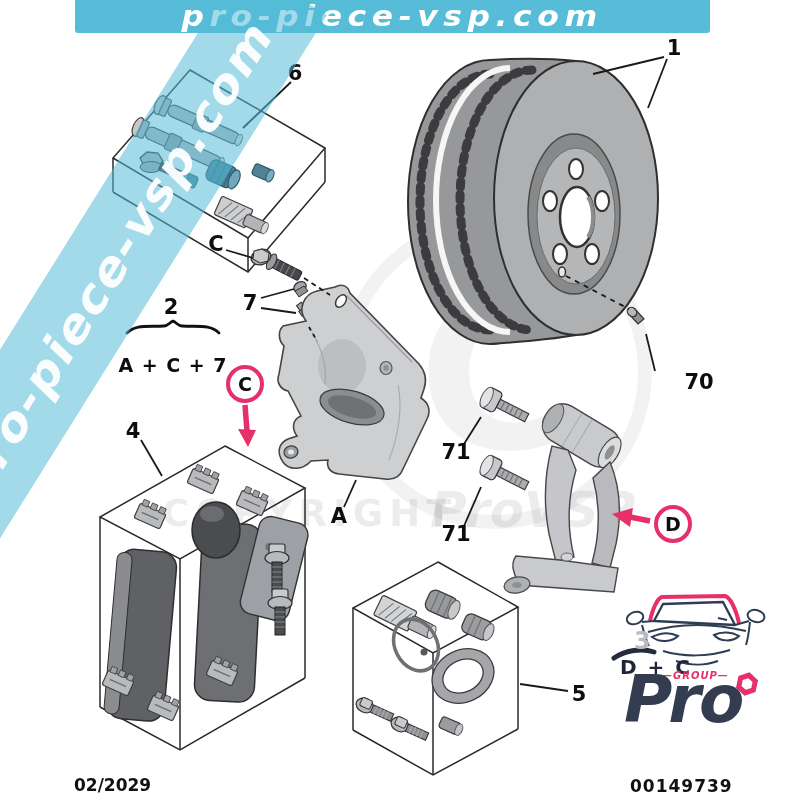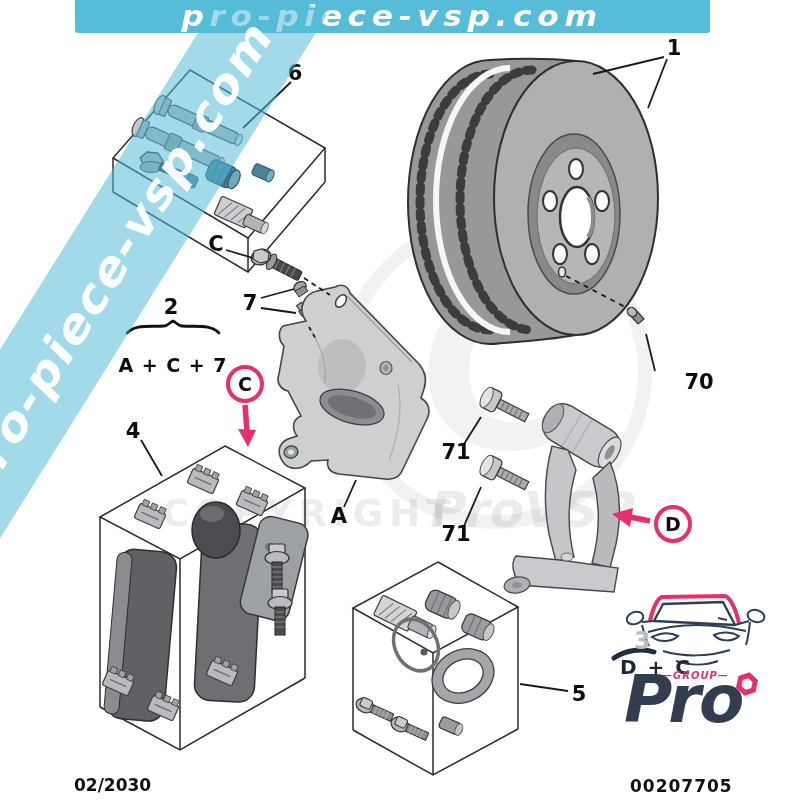--- a/index.html
+++ b/index.html
@@ -396,22 +396,22 @@
     <div class="n3">3</div>
     <div class="dc">D + C</div>
     <div class="grp">—GROUP—</div>
     <div class="pro">Pro</div>
     <svg class="hex" width="26" height="26" viewBox="0 0 26 26">
       <polygon points="13,1 23,7 23,19 13,25 3,19 3,7" fill="#e5306a" transform="rotate(12 13 13)"></polygon>
       <polygon points="13,7 18,10 18,16 13,19 8,16 8,10" fill="#fff" transform="rotate(12 13 13)"></polygon>
     </svg>
   </div>
 
-  <div class="ref" id="date">02/2030</div>
-  <div class="ref" id="refnum">00207705</div>
+  <div class="ref" id="date">02/2029</div>
+  <div class="ref" id="refnum">00149739</div>
 
   <div id="band">
     <span class="t">pro-piece-vsp.com</span>
   </div>
 
   <div id="banner">
     <span class="t">pro-piece-vsp.com</span>
   </div>
 
 </div>

